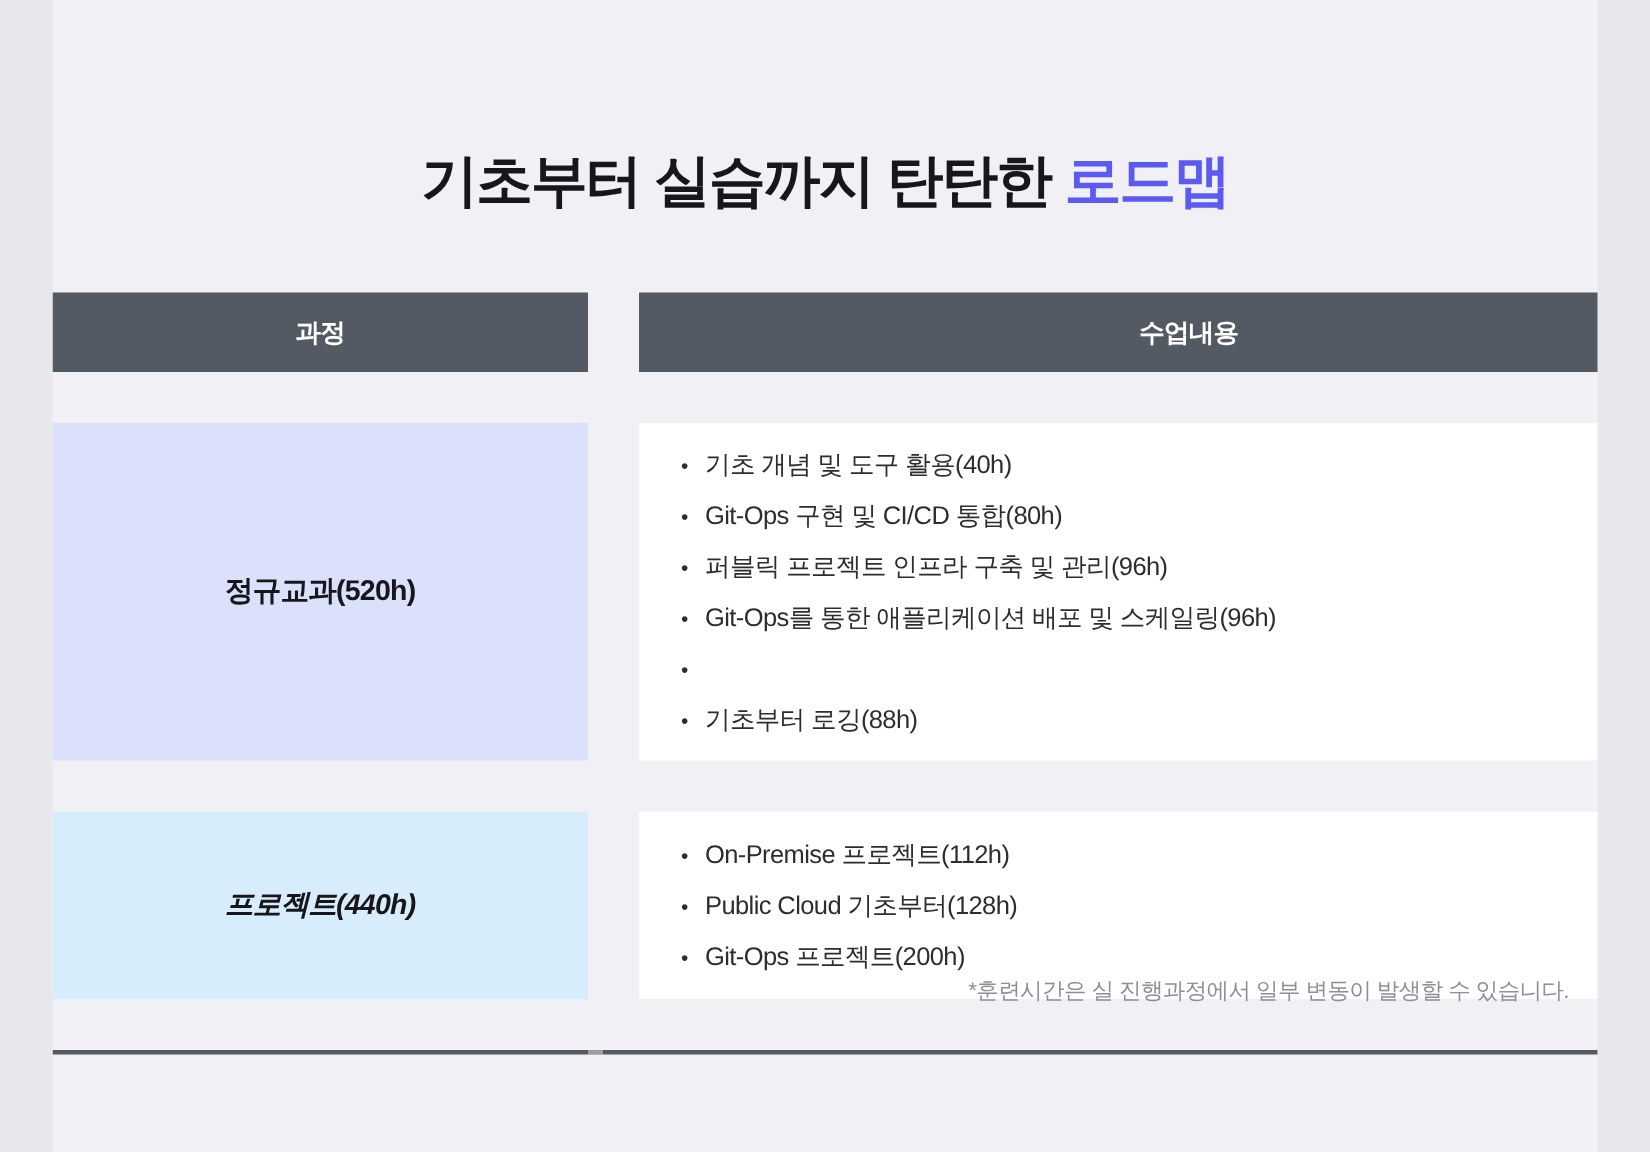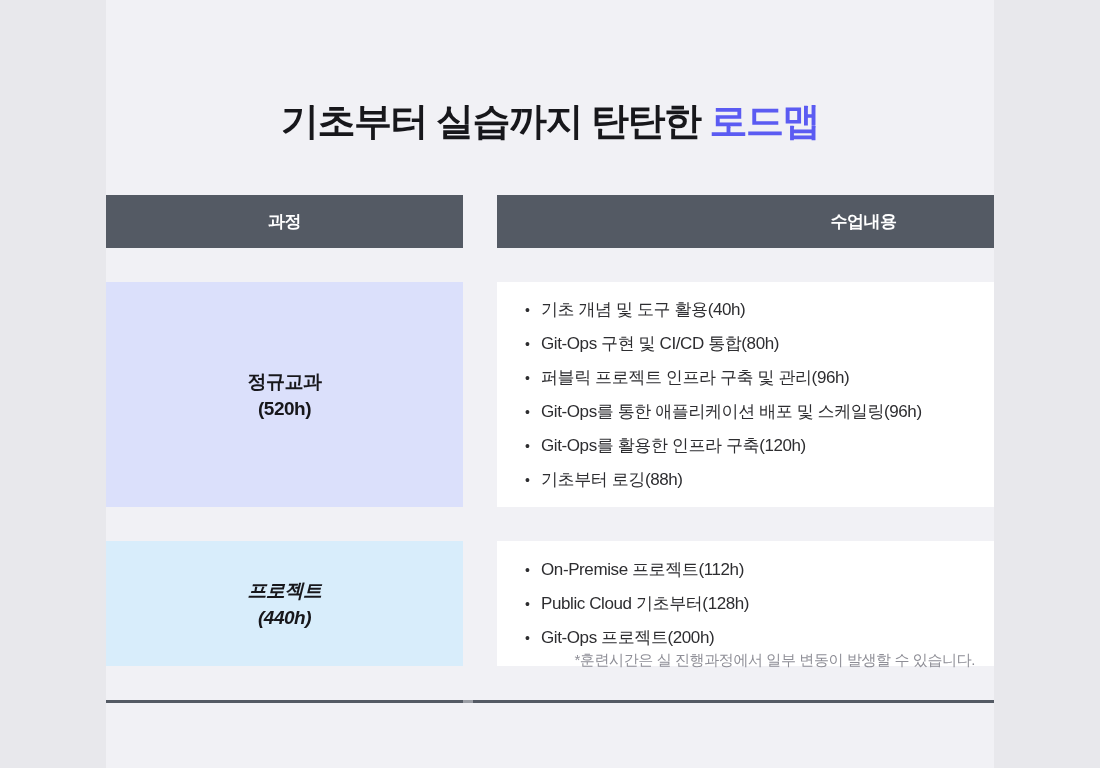--- a/index.html
+++ b/index.html
@@ -1,21 +1,21 @@
 <!DOCTYPE html>
 <html style="--page-bg: #F1F1F5; --header-bg: #545A64; --row1-bg: #DBE0FB; --row2-bg: #D8EDFB; --accent: #5B5BF2; --text-dark: #17171B; --bullet-text: #2D2D30; --rule-color: #545A64; --footnote-color: #8E8E96;"><head>
 <meta charset="utf-8">
 <style>
   * { margin: 0; padding: 0; box-sizing: border-box; }
 
   html, body { background: #e8e8ec; }
 
   .page {
     position: relative;
-    width: 888px;
+    width: 1030px;
     height: 768px;
     margin: 0 auto;
     background: var(--page-bg, #F1F1F5);
     font-family: "Liberation Sans", "DejaVu Sans", sans-serif;
     overflow: hidden;
   }
 
   
   .title {
     position: absolute;
@@ -51,21 +51,21 @@
     font-size: 17px;
     font-weight: 700;
     display: flex;
     align-items: center;
     justify-content: center;
     letter-spacing: -0.5px;
   }
 
   .course-cell {
     display: flex;
-    flex-direction: column;
+    flex-direction: row;
     align-items: center;
     justify-content: center;
     font-size: 19px;
     font-weight: 700;
     color: var(--text-dark, #17171B);
     line-height: 27px;
     letter-spacing: -0.5px;
   }
   .course-cell.row1 { background: var(--row1-bg, #DBE0FB); }
   .course-cell.row2 { background: var(--row2-bg, #D8EDFB); font-style: italic; }
@@ -146,21 +146,20 @@
         <div class="bullet-item">
           <span class="dot">•</span>
           <span>퍼블릭 프로젝트 인프라 구축 및 관리(96h)</span>
         </div>
         <div class="bullet-item">
           <span class="dot">•</span>
           <span>Git-Ops를 통한 애플리케이션 배포 및 스케일링(96h)</span>
         </div>
         <div class="bullet-item">
           <span class="dot">•</span>
-          <span>Git-Ops를 활용한 인프라 구축(120h)</span>
         </div>
         <div class="bullet-item">
           <span class="dot">•</span>
           <span>기초부터 로깅(88h)</span>
         </div>
       </div>
 
     <div class="course-cell row2">
       <div>프로젝트</div>
       <div>(440h)</div>

